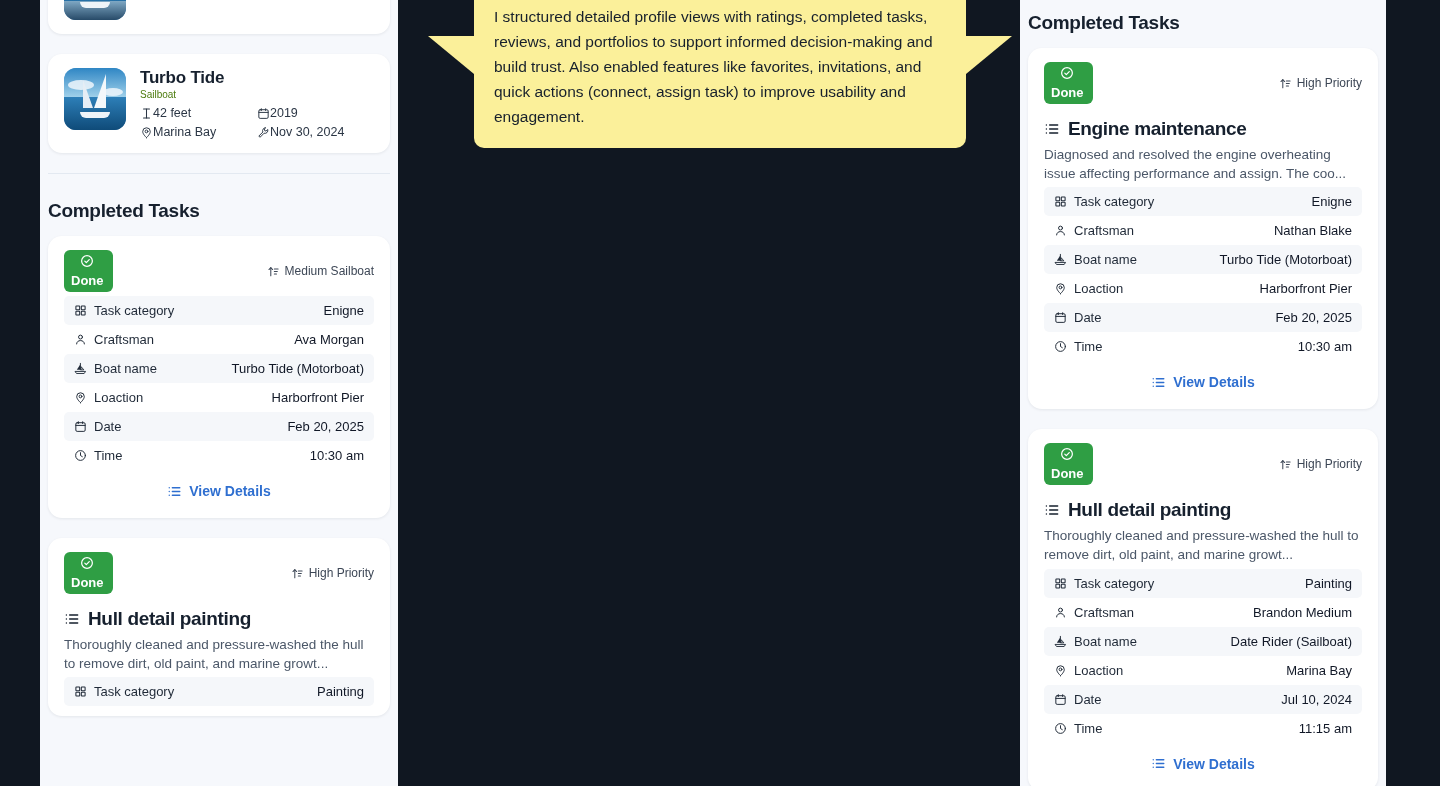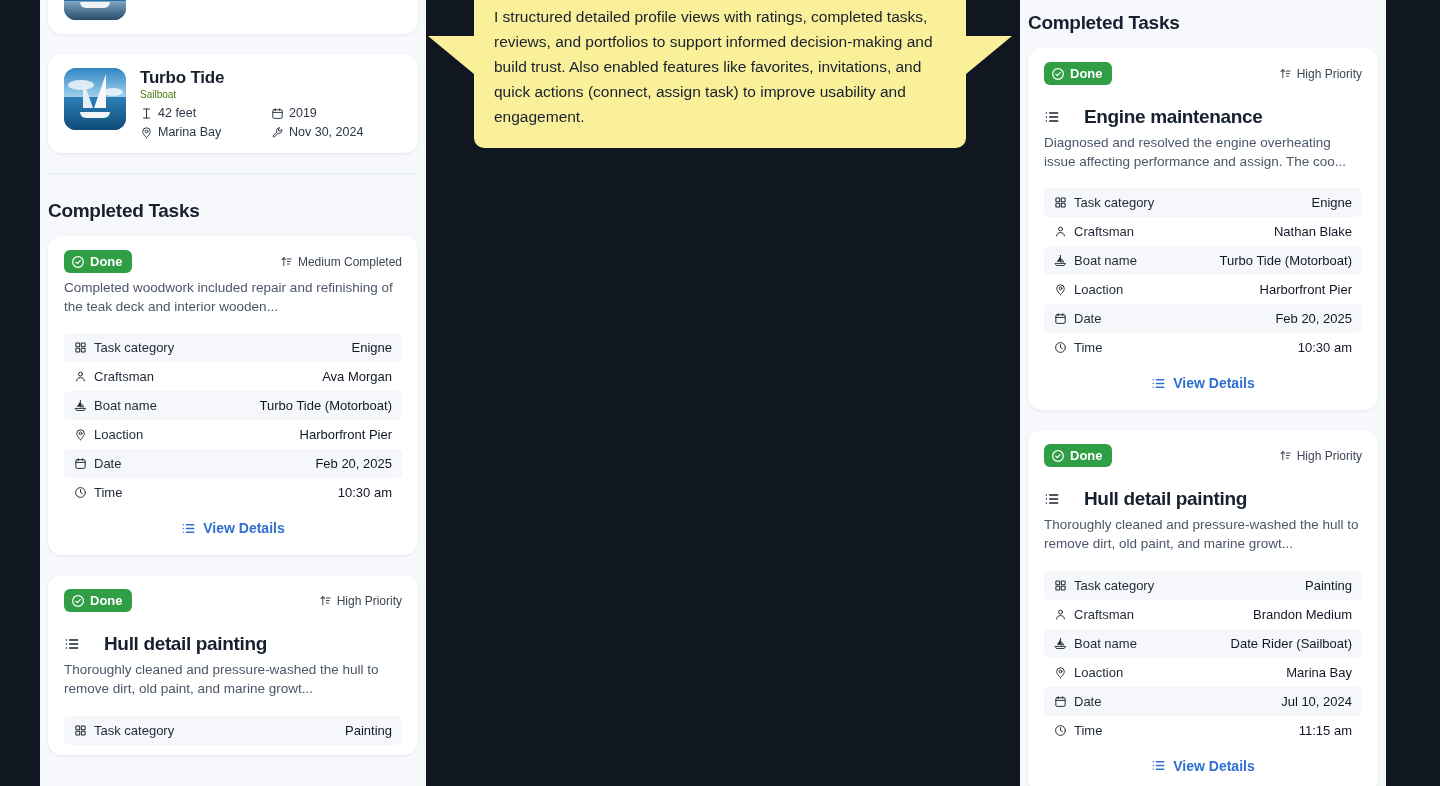--- a/index.html
+++ b/index.html
@@ -10,21 +10,21 @@
     overflow: hidden;
   }
   .stage { position: relative; width: 1440px; height: 786px; background: #101721; }
 
   
   .panel {
     position: absolute; top: 0; height: 786px;
     background: #f6f8fc;
     overflow: hidden;
   }
-  .panel-left  { left: 40px;   width: 386px; }
+  .panel-left  { left: 40px;   width: 358px; }
   .panel-right { left: 1020px; width: 366px; }
   .panel-inner { padding: 0 8px; }
 
   
   .boat-card {
     background: #ffffff;
     border-radius: 14px;
     box-shadow: 0 1px 3px rgba(16,23,33,.08);
     padding: 14px 16px;
     display: flex;
@@ -67,21 +67,21 @@
   .boat-info { flex: 1 1 auto; min-width: 0; }
   .boat-name { font-size: 17px; font-weight: 700; color: #16202e; letter-spacing: -.2px; }
   .boat-type { font-size: 10px; color: #4d7c0f; margin-top: 1px; }
   .boat-meta {
     margin-top: 6px;
     display: grid;
     grid-template-columns: 1fr 1fr;
     row-gap: 5px;
     font-size: 12.5px; color: #2b3645;
   }
-  .boat-meta span { display: inline-flex; align-items: center; gap: 5px; white-space: nowrap; }
+  .boat-meta span { display: inline-flex; align-items: center; white-space: nowrap; }
   .mini-ico { width: 13px; height: 13px; flex: 0 0 13px; display:inline-block; }
   .mini-ico svg { display:block; width:13px; height:13px; }
 
   .divider { height: 1px; background: #e3e9f1; margin: 4px 0 0; }
 
   .section-title {
     font-size: 19px; font-weight: 700; color: #16202e;
     letter-spacing: -.3px;
     padding: 26px 0 14px;
   }
@@ -95,38 +95,39 @@
     padding: 14px 16px 10px;
     margin-bottom: 20px;
   }
   .task-top { display: flex; align-items: center; justify-content: space-between; }
   .badge-done {
     display: inline-flex; align-items: center; gap: 5px;
     background: #2f9e44; color: #fff;
     font-size: 13px; font-weight: 600;
     border-radius: 6px;
     padding: 4px 9px 4px 7px;
+    flex-direction: column;
   }
   .badge-done svg { width: 14px; height: 14px; display:block; }
   .priority { display: inline-flex; align-items: center; gap: 5px; font-size: 12px; color: #3d4756; }
   .priority svg { width: 13px; height: 13px; display:block; }
 
   .task-title {
-    display: flex; align-items: center; gap: 24px;
-    margin-top: 21px;
+    display: flex; align-items: center; gap: 8px;
+    margin-top: 14px;
     font-size: 19px; font-weight: 700; color: #16202e; letter-spacing: -.35px;
   }
   .task-title svg { width: 16px; height: 16px; flex: 0 0 16px; display:block; }
   .task-desc {
     margin-top: 6px;
     font-size: 13.5px; line-height: 1.38;
     color: #4b5768;
   }
 
-  .kv-list { margin-top: 17px; }
+  .kv-list { margin-top: 4px; }
   .kv-row {
     display: flex; align-items: center; justify-content: space-between;
     padding: 7px 10px;
     font-size: 13px;
     border-radius: 5px;
   }
   .kv-row:nth-child(odd) { background: #f5f7fa; }
   .kv-key { display: inline-flex; align-items: center; gap: 7px; color: #1f2937; }
   .kv-key svg { width: 13px; height: 13px; flex:0 0 13px; display:block; }
   .kv-val { color: #111827; font-weight: 500; text-align: right; }
@@ -251,24 +252,23 @@
                 <em style="font-style:normal">Done</em>
               </span>
               <span class="priority">
                 <svg viewBox="0 0 24 24" fill="none" stroke="currentColor" stroke-width="1.9" stroke-linecap="round" stroke-linejoin="round">
                   <path d="M7 20V5"></path>
                   <path d="M3.6 8.4L7 4.8l3.4 3.6"></path>
                   <path d="M13.5 7.5h7"></path>
                   <path d="M13.5 12h5.5"></path>
                   <path d="M13.5 16.5h4"></path>
                 </svg>
-                <em style="font-style:normal">Medium Completed</em>
-              </span>
-            </div>
-            <div class="task-desc">Completed woodwork included repair and refinishing of the teak deck and interior wooden...</div>
+                <em style="font-style:normal">Medium Sailboat</em>
+              </span>
+            </div>
             <div class="kv-list">
               <div class="kv-row">
                 <span class="kv-key">
                   <span class="mini-ico">
                     <svg viewBox="0 0 24 24" fill="none" stroke="currentColor" stroke-width="1.9" stroke-linecap="round" stroke-linejoin="round">
                       <rect x="3.5" y="3.5" width="7" height="7" rx="1"></rect>
                       <rect x="13.5" y="3.5" width="7" height="7" rx="1"></rect>
                       <rect x="3.5" y="13.5" width="7" height="7" rx="1"></rect>
                       <rect x="13.5" y="13.5" width="7" height="7" rx="1"></rect>
                     </svg>

